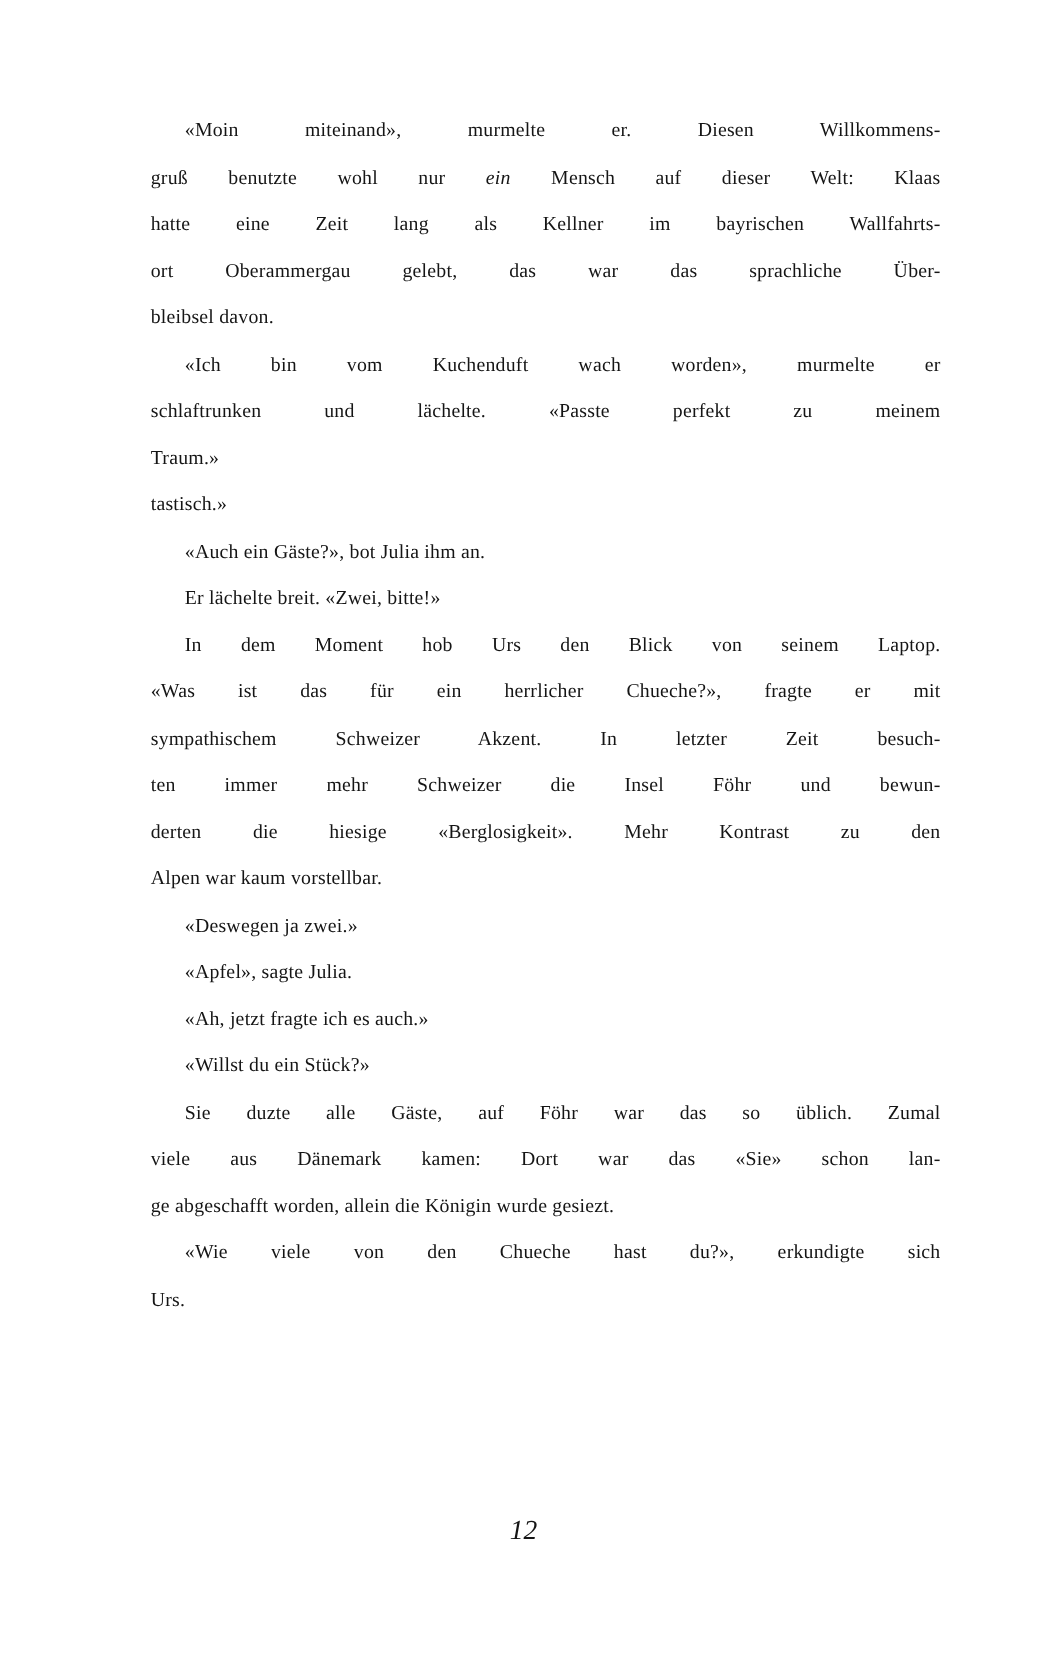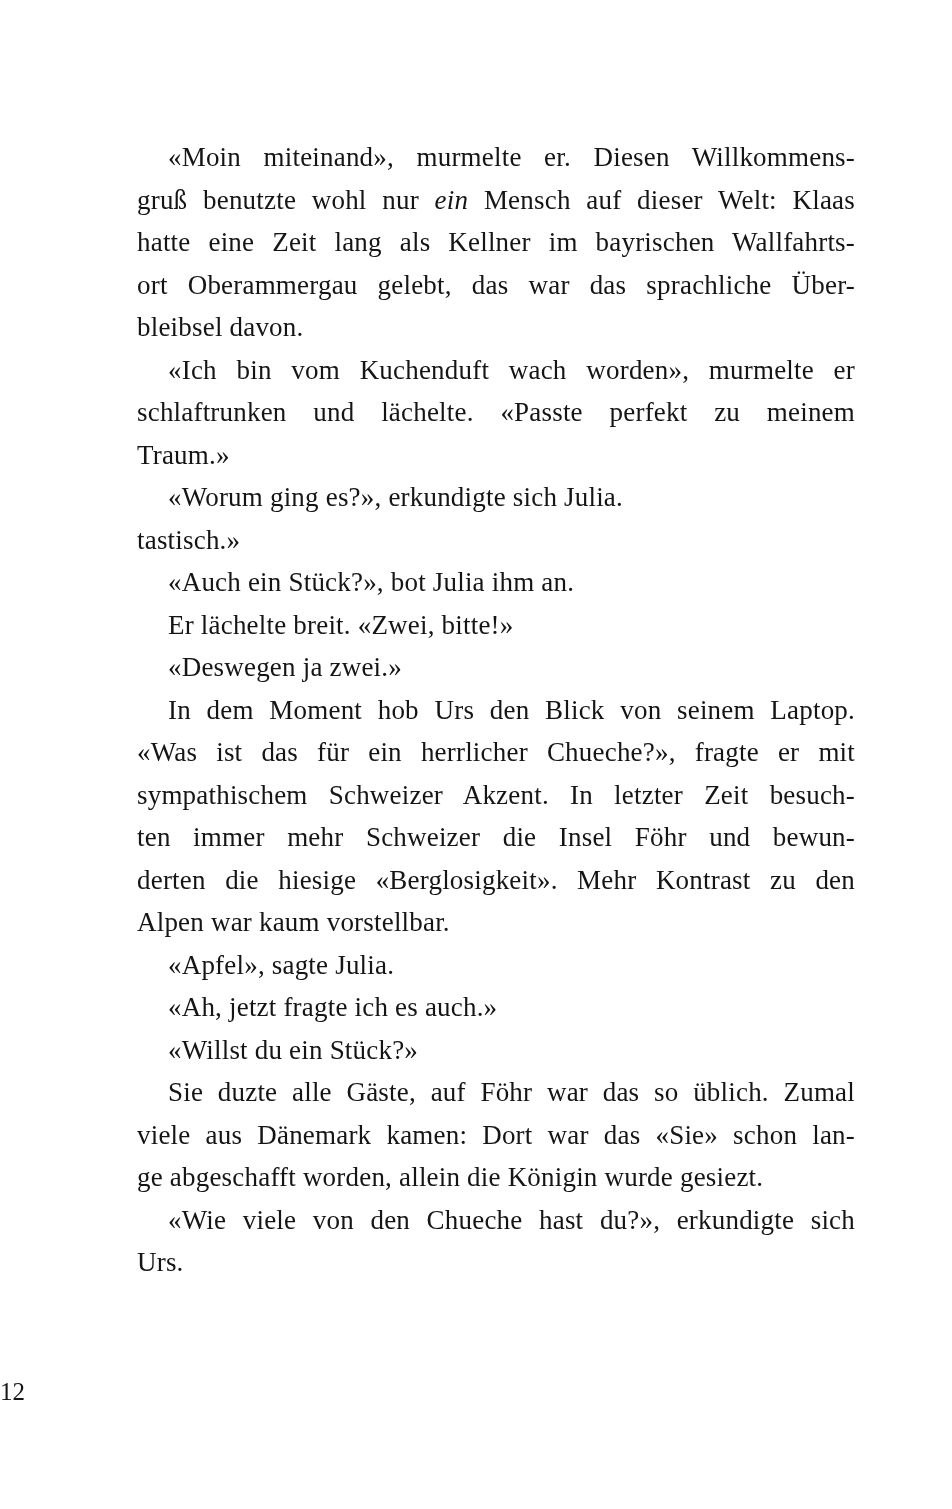--- a/index.html
+++ b/index.html
@@ -14,24 +14,23 @@
     background: #ffffff;
     color: #151515;
     font-family: "Liberation Serif", "DejaVu Serif", serif;
     overflow: hidden;
   }
   .text-block {
     position: absolute;
     left: 137px;
     top: 97px;
     width: 718px;
-    font-size: 27px;
+    font-size: 18px;
     line-height: 42.5px;
     letter-spacing: 0.2px;
-    margin-top: 39px;
   }
   .paragraph {
     margin: 0;
   }
   .line {
     text-align: justify;
     text-align-last: justify;
   }
   .line.last {
     text-align: justify;
@@ -40,21 +39,22 @@
   .line.first {
     text-indent: 31px;
   }
   .line em {
   }
   .page-number {
     position: absolute;
     left: 0;
     top: 1378px;
     width: 100%;
-    text-align: left;
+    text-align: center;
+    font-style: italic;
     font-size: 25px;
     color: #151515;
   }
 </style>
 </head>
 <body>
 
 <div class="page">
   <div class="text-block">
       <div class="paragraph">
@@ -63,41 +63,38 @@
         <div class="line">hatte eine Zeit lang als Kellner im bayrischen Wallfahrts-</div>
         <div class="line">ort Oberammergau gelebt, das war das sprachliche Über-</div>
         <div class="line last">bleibsel davon.</div>
       </div>
       <div class="paragraph">
         <div class="line first">«Ich bin vom Kuchenduft wach worden», murmelte er</div>
         <div class="line">schlaftrunken und lächelte. «Passte perfekt zu meinem</div>
         <div class="line last">Traum.»</div>
       </div>
       <div class="paragraph">
-        <div class="line first last">«Worum ging es?», erkundigte sich Julia.</div>
-      </div>
-      <div class="paragraph">
         <div class="line last">tastisch.»</div>
       </div>
       <div class="paragraph">
-        <div class="line first last">«Auch ein Stück?», bot Julia ihm an.</div>
+        <div class="line first last">«Auch ein Gäste?», bot Julia ihm an.</div>
       </div>
       <div class="paragraph">
         <div class="line first last">Er lächelte breit. «Zwei, bitte!»</div>
-      </div>
-      <div class="paragraph">
-        <div class="line first last">«Deswegen ja zwei.»</div>
       </div>
       <div class="paragraph">
         <div class="line first">In dem Moment hob Urs den Blick von seinem Laptop.</div>
         <div class="line">«Was ist das für ein herrlicher Chueche?», fragte er mit</div>
         <div class="line">sympathischem Schweizer Akzent. In letzter Zeit besuch-</div>
         <div class="line">ten immer mehr Schweizer die Insel Föhr und bewun-</div>
         <div class="line">derten die hiesige «Berglosigkeit». Mehr Kontrast zu den</div>
         <div class="line last">Alpen war kaum vorstellbar.</div>
+      </div>
+      <div class="paragraph">
+        <div class="line first last">«Deswegen ja zwei.»</div>
       </div>
       <div class="paragraph">
         <div class="line first last">«Apfel», sagte Julia.</div>
       </div>
       <div class="paragraph">
         <div class="line first last">«Ah, jetzt fragte ich es auch.»</div>
       </div>
       <div class="paragraph">
         <div class="line first last">«Willst du ein Stück?»</div>
       </div>

